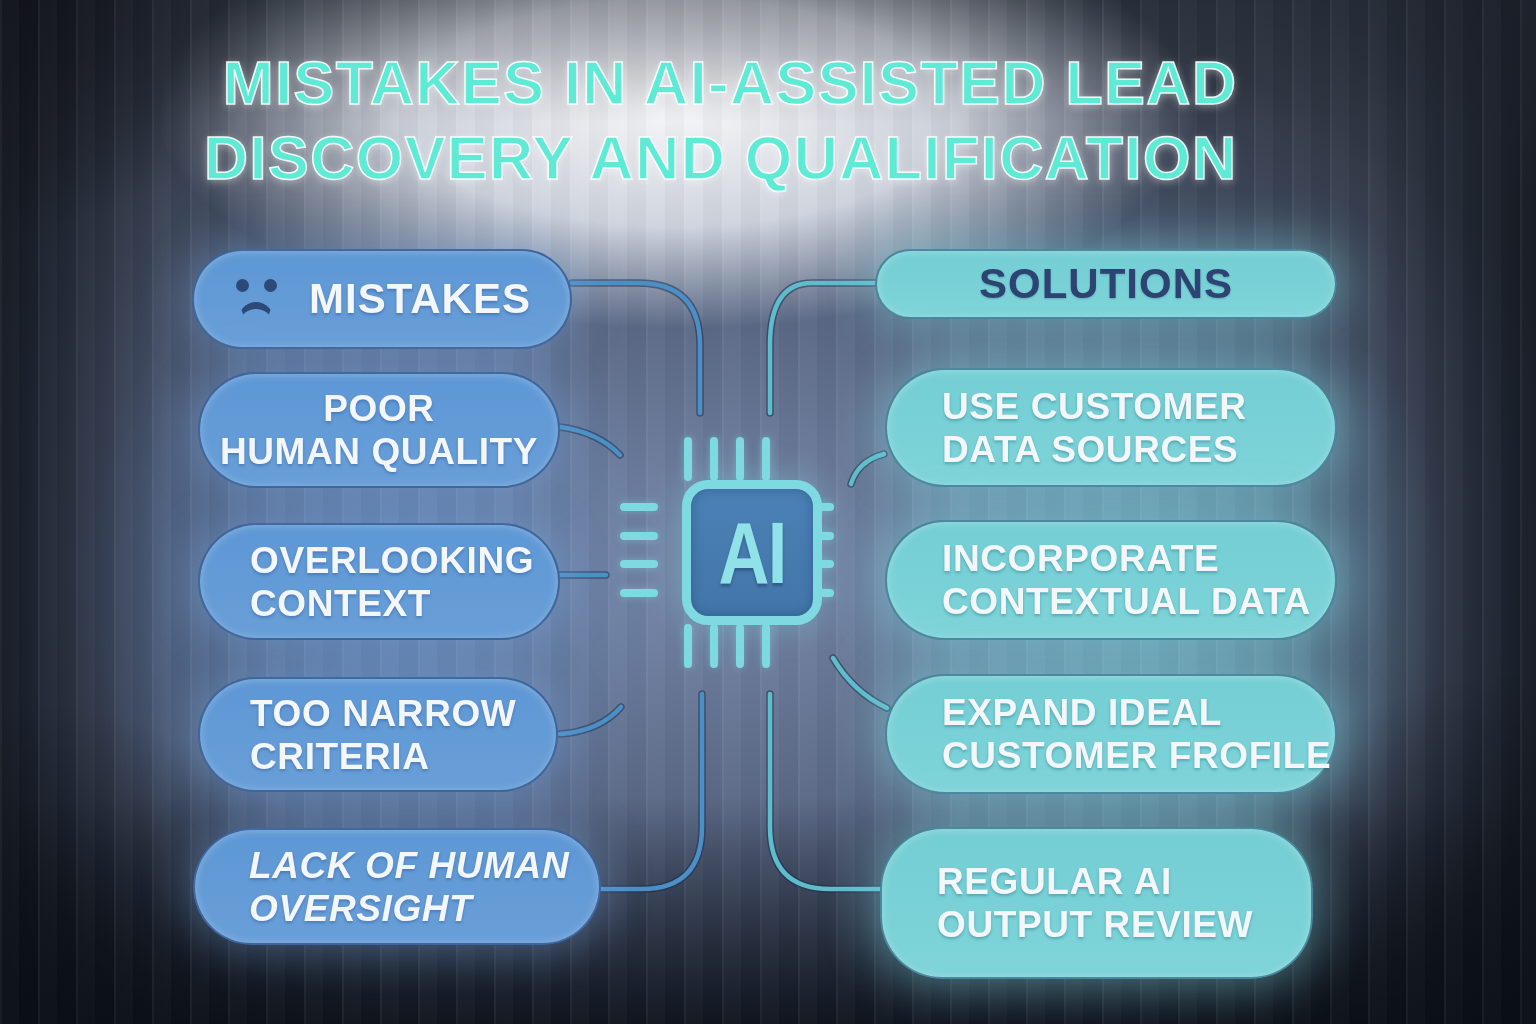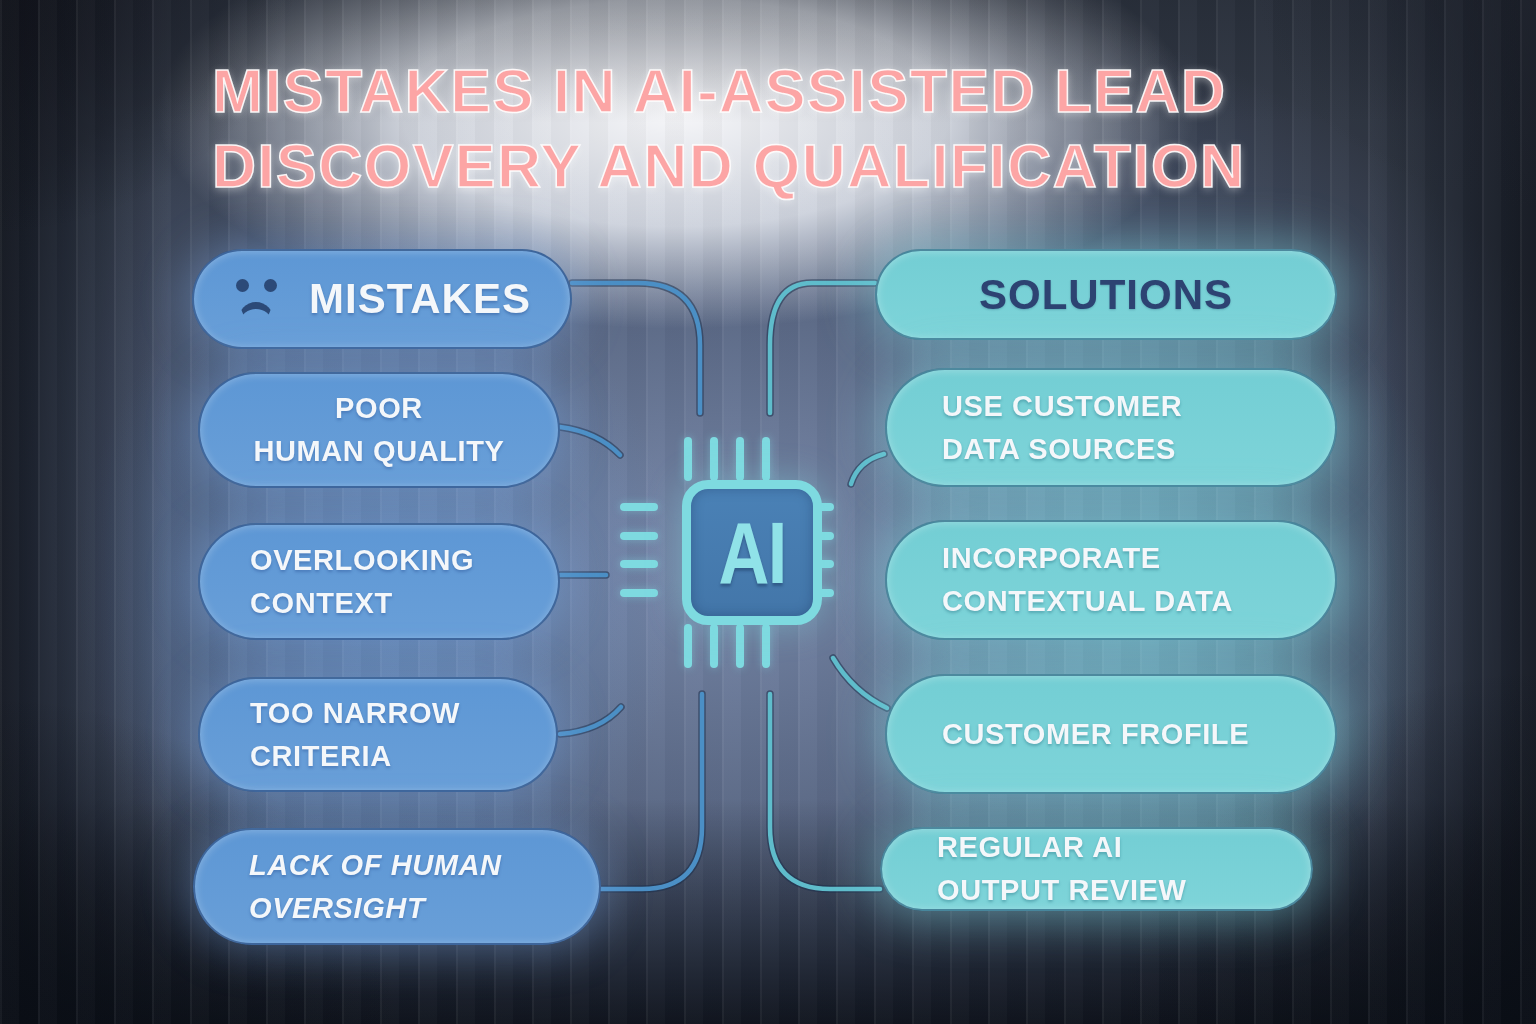--- a/index.html
+++ b/index.html
@@ -21,24 +21,25 @@
       radial-gradient(ellipse 430px 520px at 24.5% 58%, rgba(96,148,210,.5) 0%, rgba(96,148,210,0) 70%),
       radial-gradient(ellipse 1150px 740px at 47% 55%, rgba(124,141,176,.95) 0%, rgba(97,114,150,.6) 48%, rgba(60,74,100,0) 80%);
   }
   .stripes{
     position:absolute;inset:0;pointer-events:none;
     background:
       repeating-linear-gradient(90deg, rgba(255,255,255,.045) 0 2px, rgba(255,255,255,0) 2px 38px),
       repeating-linear-gradient(90deg, rgba(255,255,255,.018) 0 19px, rgba(0,0,0,.028) 19px 38px);
   }
   .title{
-    position:absolute;left:200px;top:42px;margin:12px;
+    position:absolute;left:200px;top:42px;margin:4px;
     font-size:61px;font-weight:800;letter-spacing:1.5px;line-height:75px;
-    color:#fca5a5;-webkit-text-stroke:1.5px rgba(255,255,255,.9);
+    color:#5eead4;-webkit-text-stroke:1.5px rgba(255,255,255,.9);
     text-shadow:0 2px 8px rgba(255,255,255,.45);
+    text-align:right;
   }
   .title span{display:block;}
   .connectors{position:absolute;inset:0;}
   .pill{
     position:absolute;display:flex;align-items:center;box-sizing:border-box;
     border-radius:62px;
   }
   .blue{
     background:linear-gradient(180deg,#5d97d5,#699fd8);
     border:2px solid rgba(34,60,108,.55);
@@ -49,21 +50,21 @@
     border:2px solid rgba(28,62,100,.5);
     box-shadow:0 0 50px 7px rgba(130,216,226,.48), inset 0 1px 8px rgba(255,255,255,.3);
   }
   .header-pill{justify-content:center;gap:26px;margin-top:16px;}
   .header-text{
     font-size:42px;font-weight:800;letter-spacing:1px;color:#f4f7fa;
     text-shadow:0 2px 3px rgba(45,85,150,.5);
   }
   .header-text.dark{color:#2d4372;text-shadow:0 1px 2px rgba(20,60,90,.25);}
   .item-text{
-    font-size:29px;font-weight:800;letter-spacing:.6px;line-height:43px;
+    font-size:37px;font-weight:800;letter-spacing:.6px;line-height:43px;
     color:#f4f7fa;text-shadow:0 2px 3px rgba(45,85,150,.45);
   }
   .teal .item-text{text-shadow:0 2px 3px rgba(18,88,108,.35);}
   .item-text span{display:block;}
   .center-text{width:100%;text-align:center;}
   
   .sad{position:relative;width:50px;height:52px;flex:0 0 auto;}
   .sad .eye{position:absolute;top:6px;width:13px;height:13px;border-radius:50%;background:#2c4a78;}
   .sad .eye.l{left:3px;} .sad .eye.r{left:31px;}
   .sad .frown{
@@ -160,45 +161,46 @@
     </div>
   </div>
 
   <div class="pill blue" style="left:193px;top:828px;width:408px;height:117px;padding-left:54px;font-style:italic;">
     <div class="item-text">
       <span>LACK OF HUMAN</span>
       <span>OVERSIGHT</span>
     </div>
   </div>
 
-  <div class="pill teal header-pill" style="left:875px;top:233px;width:462px;height:91px;">
+  <div class="pill teal header-pill" style="left:875px;top:233px;width:462px;height:70px;">
     <span class="header-text dark">SOLUTIONS</span>
   </div>
 
   <div class="pill teal" style="left:885px;top:368px;width:452px;height:119px;padding-left:55px;">
     <div class="item-text">
       <span>USE CUSTOMER</span>
       <span>DATA SOURCES</span>
     </div>
   </div>
 
   <div class="pill teal" style="left:885px;top:520px;width:452px;height:120px;padding-left:55px;">
     <div class="item-text">
       <span>INCORPORATE</span>
       <span>CONTEXTUAL DATA</span>
     </div>
   </div>
 
   <div class="pill teal" style="left:885px;top:674px;width:452px;height:120px;padding-left:55px;">
     <div class="item-text">
+      <span>EXPAND IDEAL</span>
       <span>CUSTOMER FROFILE</span>
     </div>
   </div>
 
-  <div class="pill teal" style="left:880px;top:827px;width:433px;height:84px;padding-left:55px;">
+  <div class="pill teal" style="left:880px;top:827px;width:433px;height:152px;padding-left:55px;">
     <div class="item-text">
       <span>REGULAR AI</span>
       <span>OUTPUT REVIEW</span>
     </div>
   </div>
 
   <div class="chip-wrap">
     <i class="pin v" style="left:64px;top:0;"></i>
     <i class="pin v" style="left:90px;top:0;"></i>
     <i class="pin v" style="left:116px;top:0;"></i>

